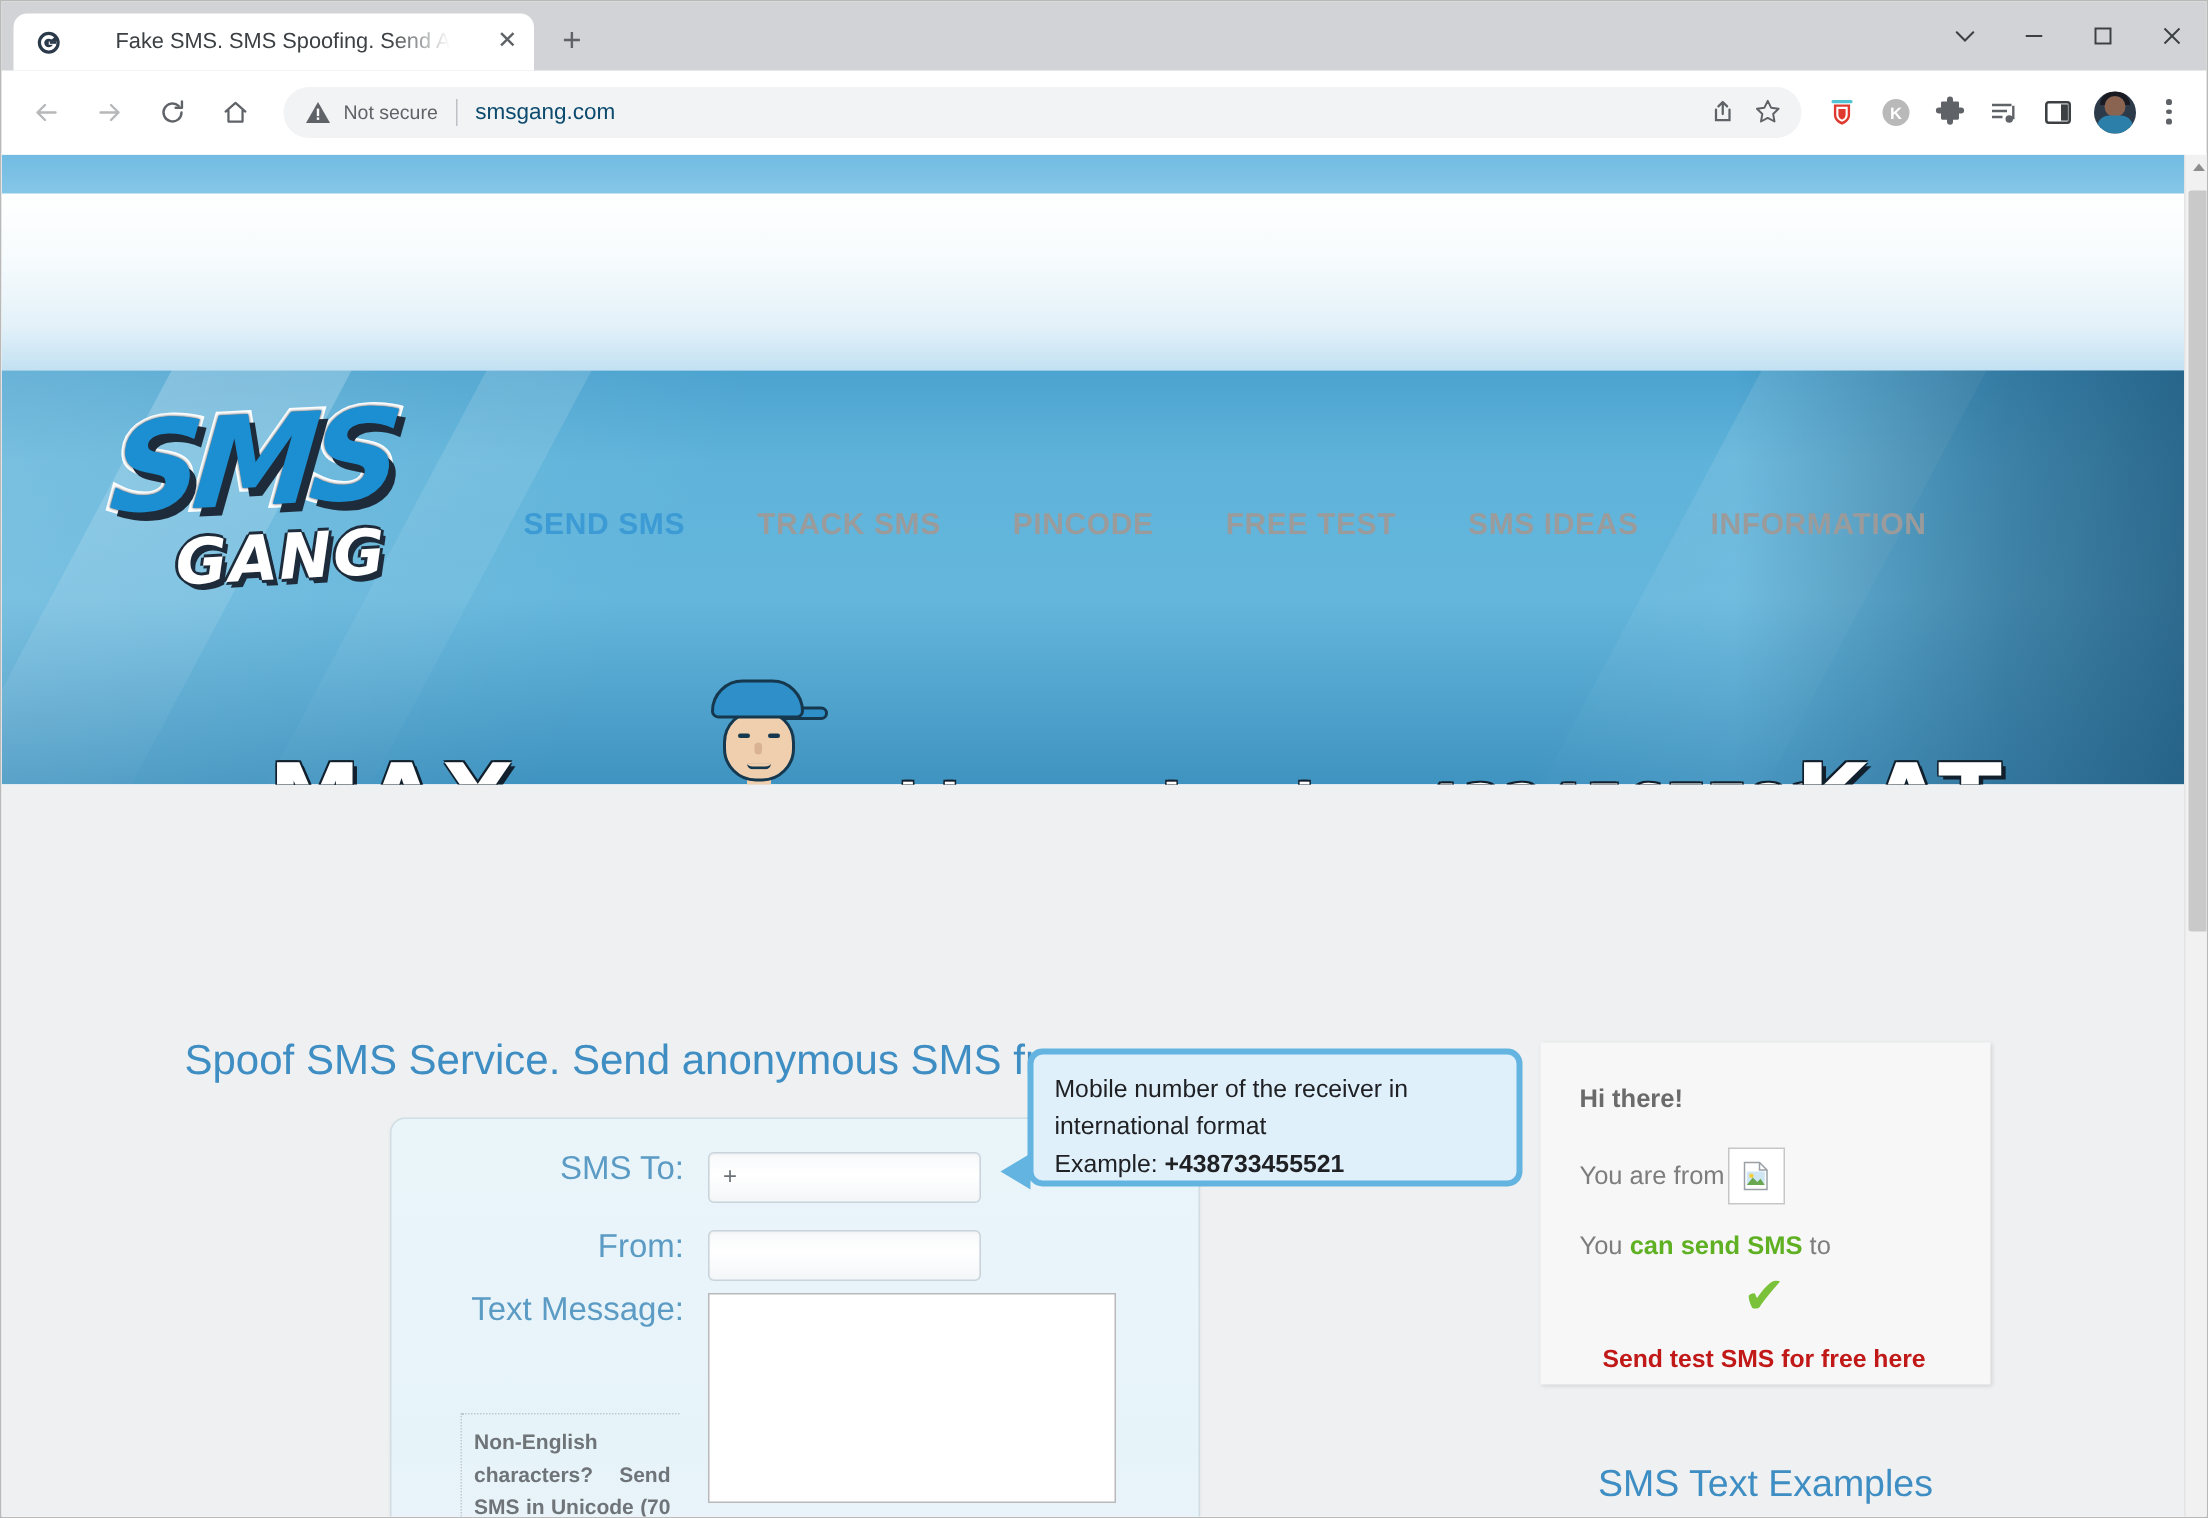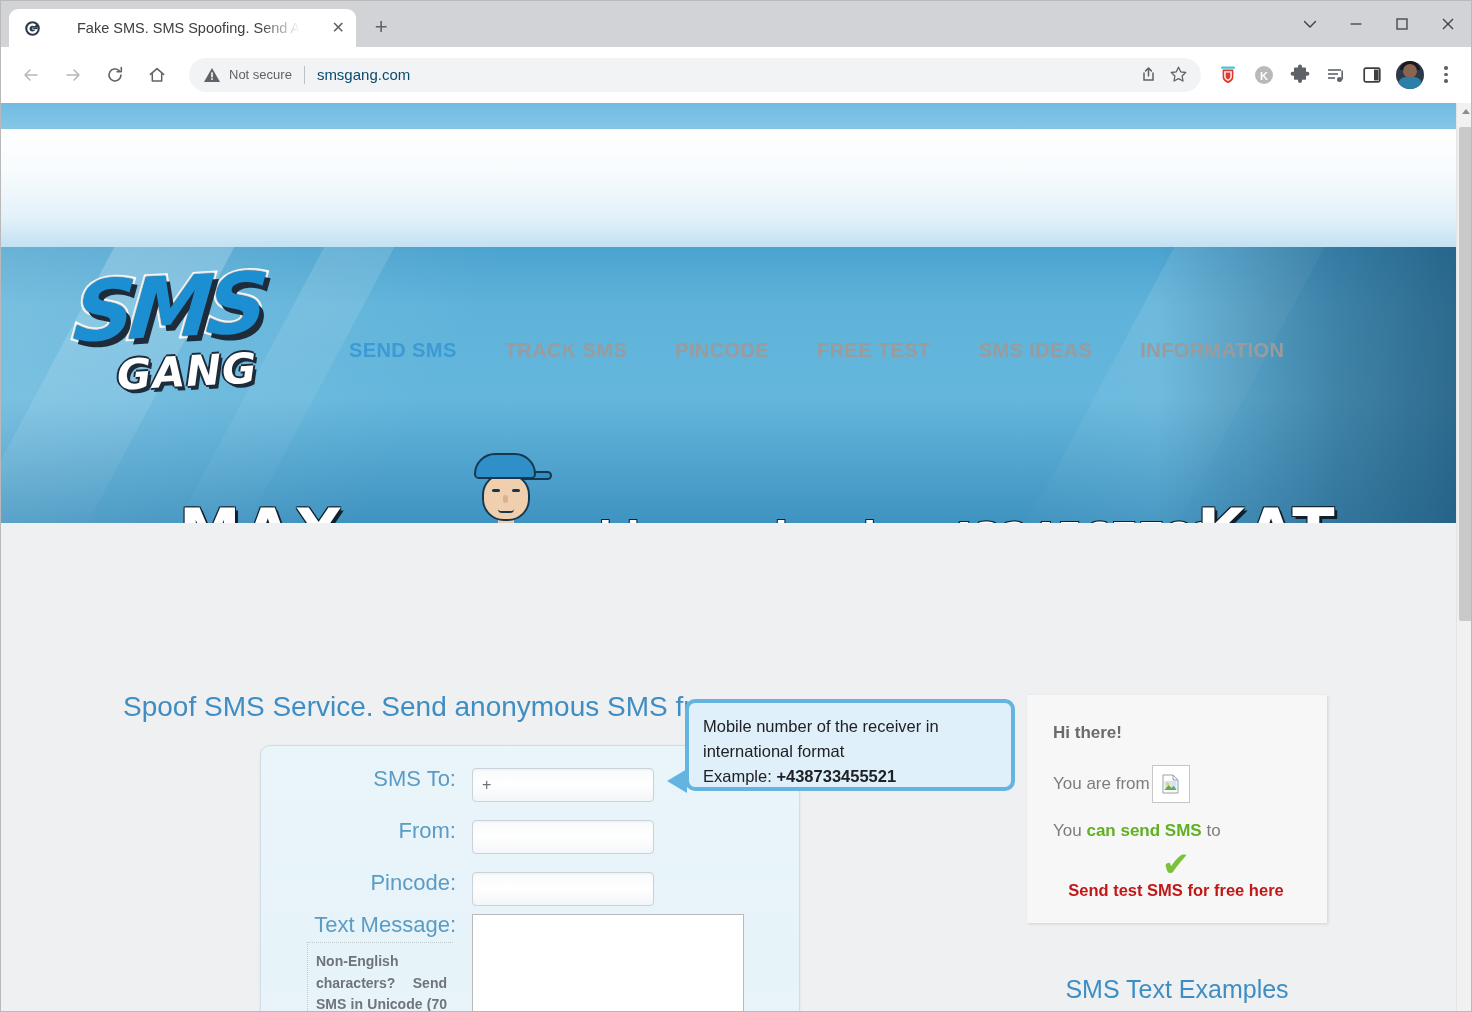--- a/index.html
+++ b/index.html
@@ -306,21 +306,21 @@
   .hi { font-size: 17px; font-weight: bold; color: #6b6b6b; margin-bottom: 22px; }
   .youare { font-size: 17px; color: #7d7d7d; display: flex; align-items: center; gap: 2px; }
   .broken-img {
     width: 38px; height: 38px;
     border: 1px solid #c6c6c6; background: #fff;
     display: flex; align-items: center; justify-content: center;
   }
   .cansend { font-size: 17px; color: #7d7d7d; margin-top: 18px; }
   .cansend b { color: #5fb023; font-weight: bold; }
   .tick { text-align: center; margin-top: 6px; font-size: 34px; color: #7ac23a; line-height: 1; }
-  .freelink { text-align: center; font-size: 16.5px; font-weight: bold; color: #c11818; }
+  .freelink { margin-top: 16px; text-align: center; font-size: 16.5px; font-weight: bold; color: #c11818; }
 
   .examples-title {
     position: absolute; left: 1026px; top: 872px;
     width: 300px; text-align: center;
     font-size: 25px; color: #3e8ec4;
     z-index: 2;
   }
 
   
   .scrollbar {
@@ -537,24 +537,20 @@
 
       <div class="form-panel">
         <div class="frow" style="margin-top:22px;">
           <div class="flabel">SMS To:</div>
           <div class="finput">+</div>
         </div>
         <div class="frow" style="margin-top:18px;">
           <div class="flabel">From:</div>
           <div class="finput"></div>
         </div>
-        <div class="frow" style="margin-top:18px;">
-          <div class="flabel">Pincode:</div>
-          <div class="finput"></div>
-        </div>
         <div class="frow" style="margin-top:8px;">
           <div class="flabel">Text Message:</div>
           <div class="ftextarea"></div>
         </div>
 
         <div class="unicode-box">
           <span>Non-English characters? Send SMS in Unicode (70 symbols)</span>
         </div>
 
       </div>

